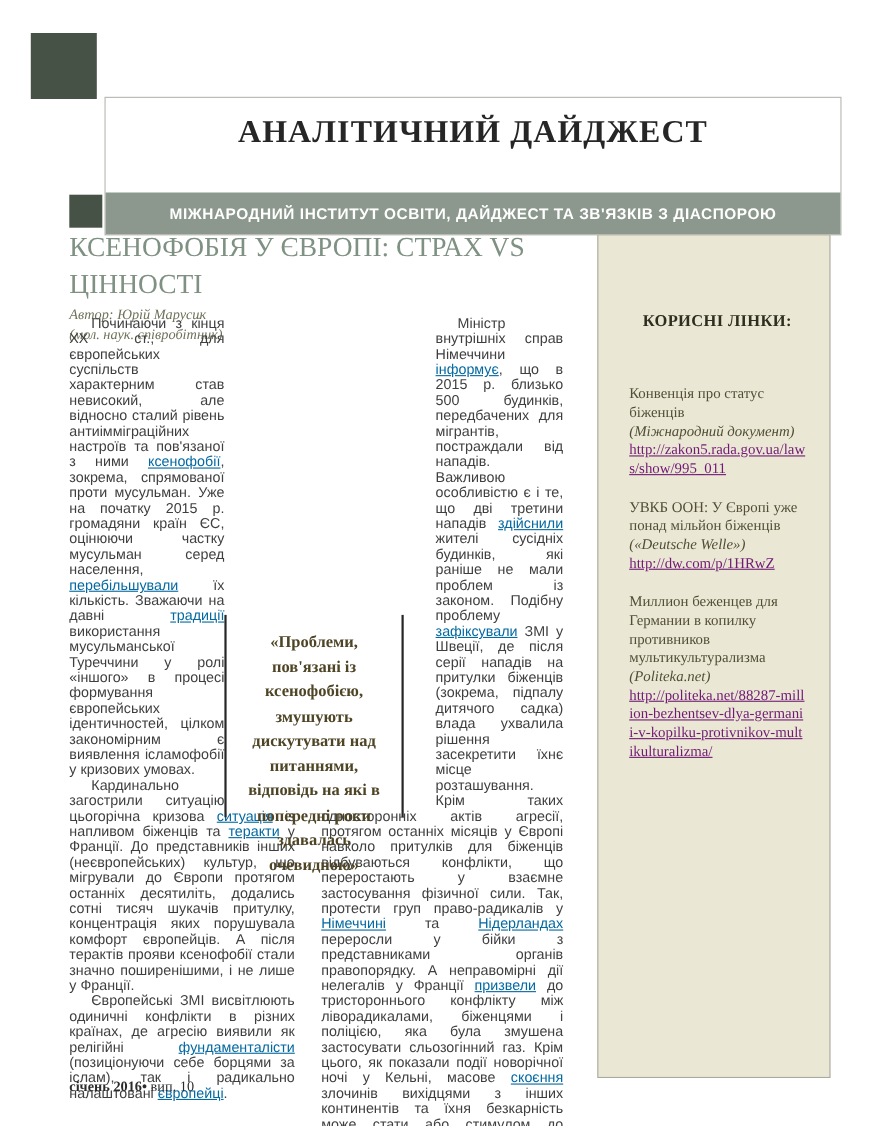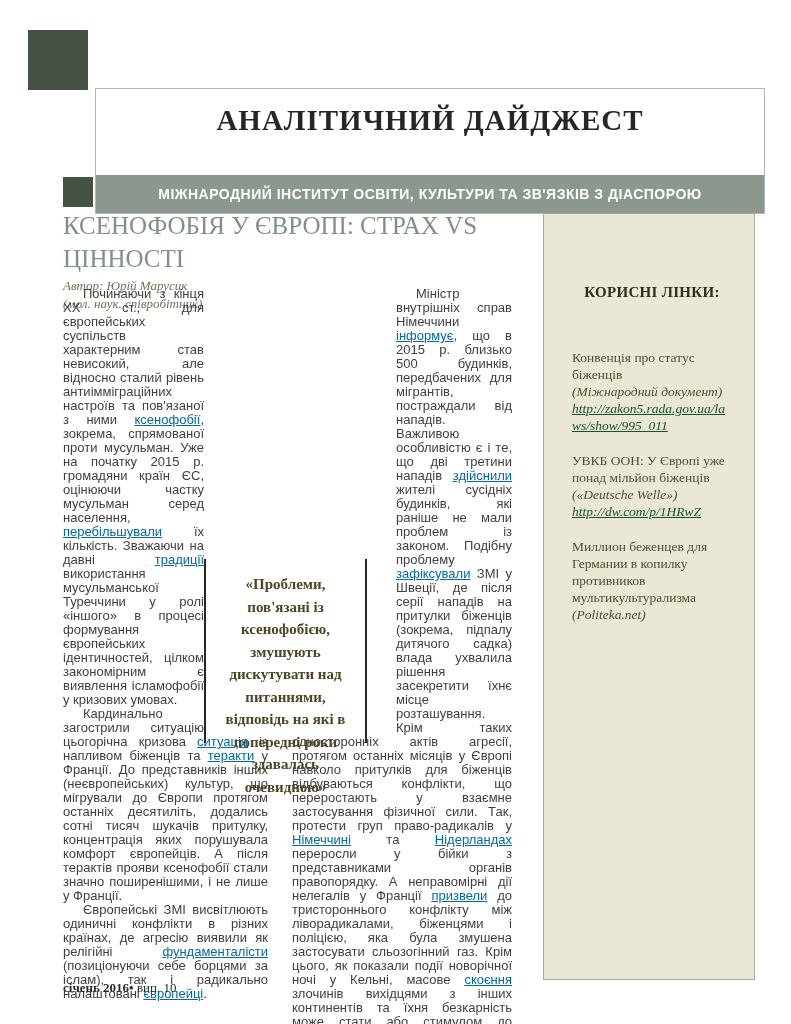--- a/index.html
+++ b/index.html
@@ -41,37 +41,37 @@
          line-height:1.5;color:#4e4526;text-align:center;background:transparent;}
   
   .sidebar{position:absolute;left:543px;top:213px;width:212px;height:767px;box-sizing:border-box;
            background:#ebe7d5;border:1px solid #a9ab9f;padding:70px 22px 0 28px;
            font-family:"Liberation Serif",serif;color:#514e35;}
   .sb-head{margin:0 0 48px 0;text-align:center;font-weight:bold;font-size:15px;
            letter-spacing:.3px;color:#2e2e1f;}
   .sb-entry{margin:0 0 18px 0;font-size:13.5px;line-height:17px;}
   .sb-title{display:block;}
   .sb-src{display:block;font-style:italic;}
-  .sb-url{display:block;text-decoration:underline;color:#14532d;word-break:break-all;cursor:pointer;font-style:italic;}
+  .sb-url{display:block;text-decoration:underline;color:#701a75;word-break:break-all;cursor:pointer;}
   
   .footer{position:absolute;left:63px;top:980px;width:670px;text-align:left;
           font-family:"Liberation Serif",serif;font-size:13px;color:#2b2b2b;}
   .footer .b{font-weight:bold;}
 </style>
 </head>
 <body>
 
 <div class="page">
 
   <div class="sq-big"></div>
 
   <div class="masthead">
     <h1 class="masthead-title">АНАЛІТИЧНИЙ ДАЙДЖЕСТ</h1>
     <div class="masthead-bar">
-      <span>МІЖНАРОДНИЙ ІНСТИТУТ ОСВІТИ, КУЛЬТУРИ ТА ЗВ'ЯЗКІВ З ДІАСПОРОЮ</span>
+      <span>МІЖНАРОДНИЙ ІНСТИТУТ ОСВІТИ, ДАЙДЖЕСТ ТА ЗВ'ЯЗКІВ З ДІАСПОРОЮ</span>
     </div>
   </div>
 
   <div class="sq-small"></div>
 
   <h2 class="art-title">КСЕНОФОБІЯ У ЄВРОПІ: СТРАХ VS ЦІННОСТІ</h2>
 
   <div class="author">
     <span>Автор: Юрій Марусик</span><br>
     <span>(мол. наук. співробітник)</span>
@@ -108,20 +108,21 @@
 
     <div class="sb-entry">
       <span class="sb-title">УВКБ ООН: У Європі уже понад мільйон біженців</span>
       <span class="sb-src">(«Deutsche Welle»)</span>
       <a class="sb-url">http://dw.com/p/1HRwZ</a>
     </div>
 
     <div class="sb-entry">
       <span class="sb-title">Миллион беженцев для Германии в копилку противников мультикультурализма</span>
       <span class="sb-src">(Politeka.net)</span>
+      <a class="sb-url">http://politeka.net/88287-million-bezhentsev-dlya-germanii-v-kopilku-protivnikov-multikulturalizma/</a>
     </div>
   </div>
 
   <div class="footer">
     <span class="b">січень 2016•</span><span> вип. 10</span>
   </div>
 
 </div>
 
 </body></html>

